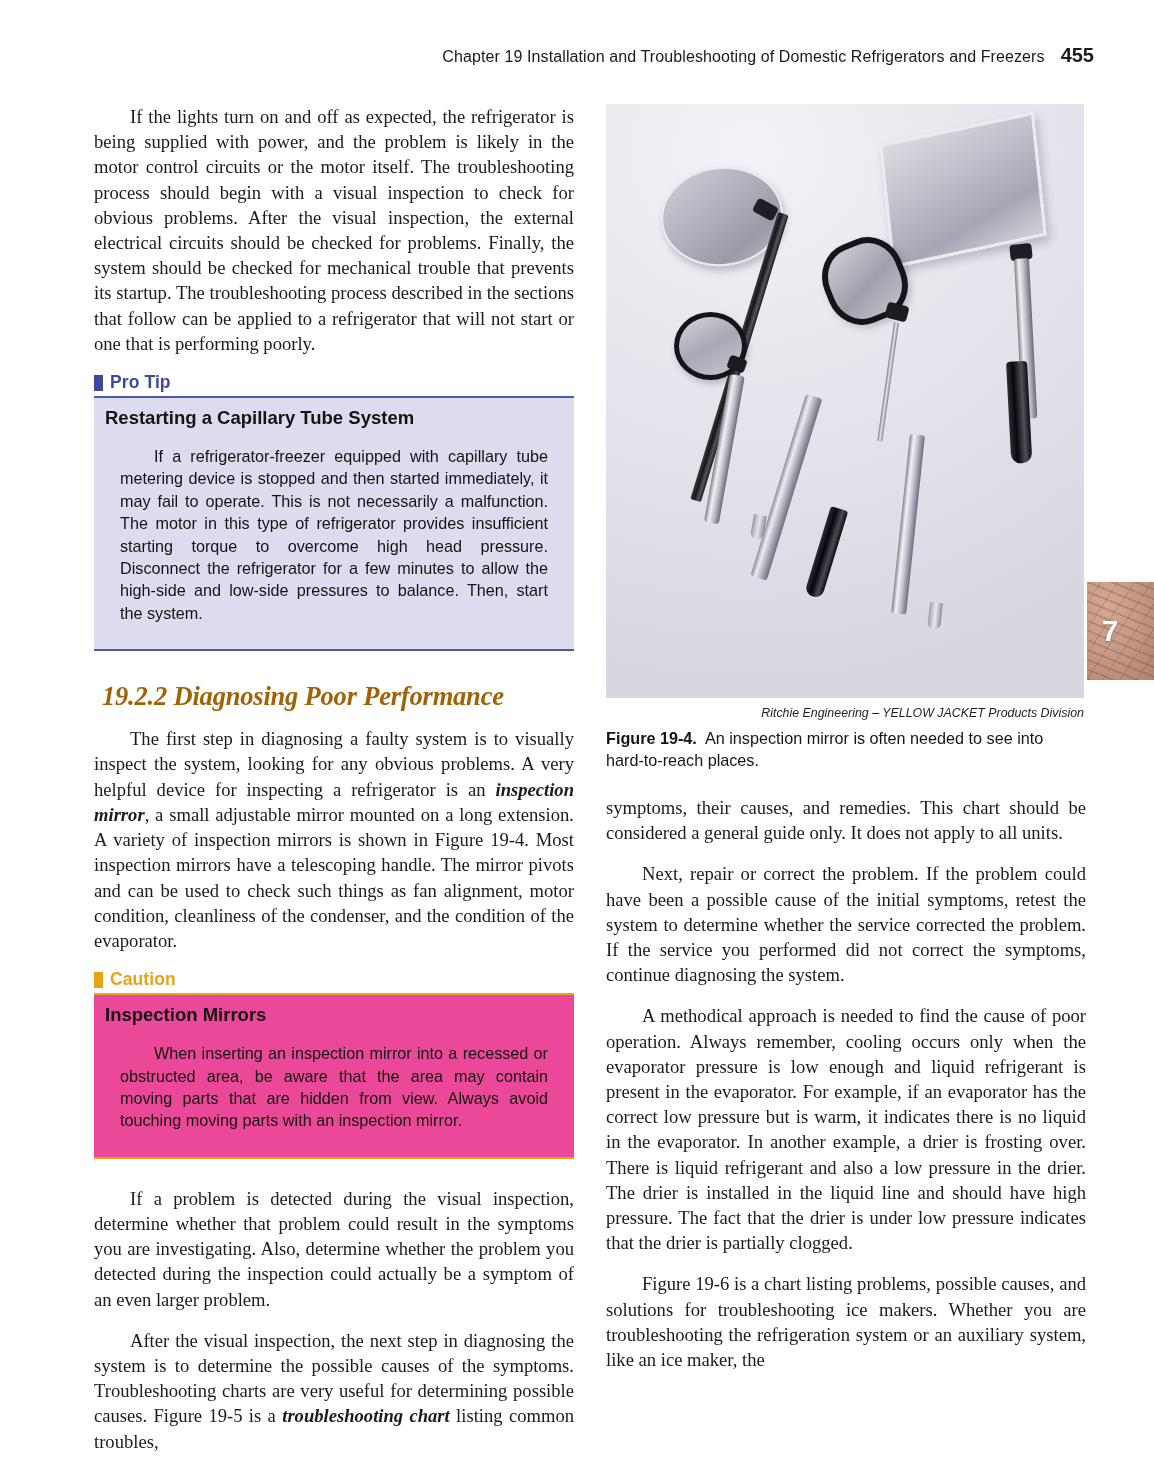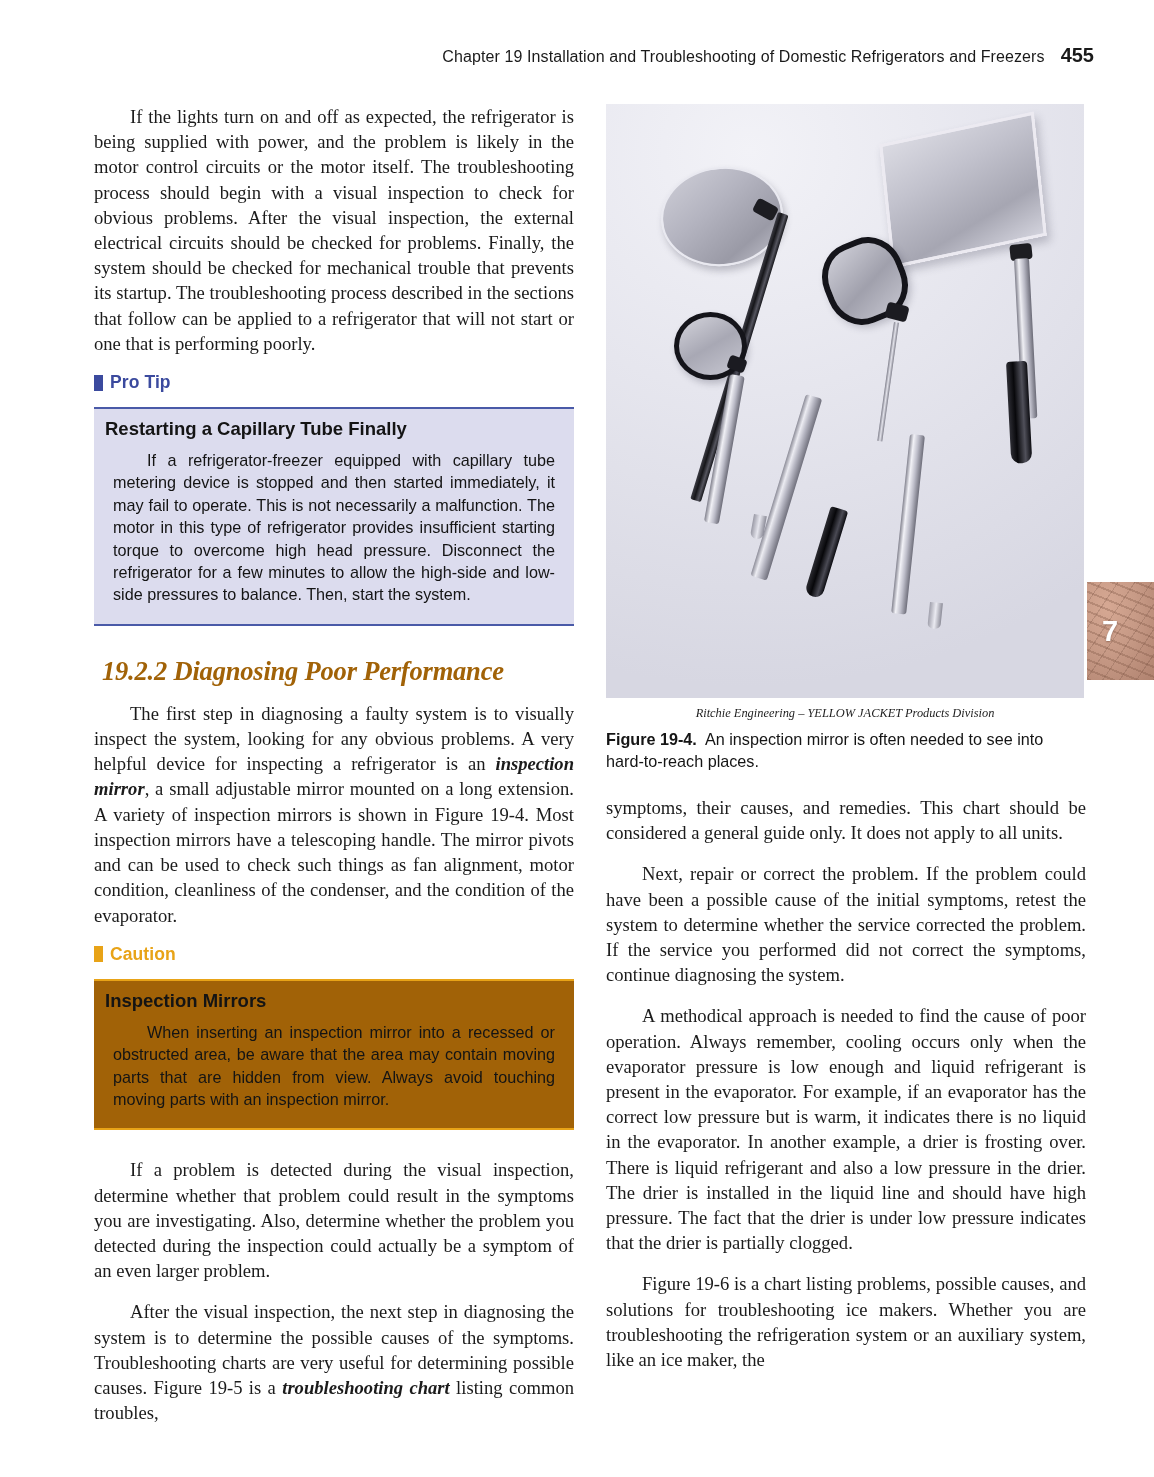--- a/index.html
+++ b/index.html
@@ -91,21 +91,21 @@
   .feature {
     margin: 16px 0 0 0;
   }
   .feature-label {
     display: flex;
     align-items: center;
     font-family: "Liberation Sans", sans-serif;
     font-weight: bold;
     font-size: 17.5px;
     letter-spacing: 0.1px;
-    padding-bottom: 14px;
+    padding-bottom: 3px;
   }
   .feature-label .marker {
     display: inline-block;
     width: 9px;
     height: 16px;
     margin-right: 7px;
   }
   .feature-body {
     border-top-width: 2.5px;
     border-bottom-width: 2.5px;
@@ -115,42 +115,42 @@
   }
   .feature-title {
     font-family: "Liberation Sans", sans-serif;
     font-weight: bold;
     font-size: 18.5px;
     line-height: 24px;
     color: #141414;
     margin-bottom: 4px;
   }
   .feature-text {
-    margin: 8px;
+    margin: 15px;
     font-family: "Liberation Sans", sans-serif;
     font-size: 16.2px;
     line-height: 22.4px;
     text-align: justify;
     text-indent: 34px;
     color: #141414;
   }
 
   
   .feature.protip .feature-label { color: #3b4a9e; }
   .feature.protip .marker { background: #3b4a9e; }
   .feature.protip .feature-body {
     background: #dcdcee;
     border-color: #4a5aa8;
   }
 
   
   .feature.caution .feature-label { color: #e8a317; }
   .feature.caution .marker { background: #e8a317; }
   .feature.caution .feature-body {
-    background: #a16207;
+    background: #ec4899;
     border-color: #e8a317;
   }
 
   
   .figure-photo {
     position: relative;
     width: 478px;
     height: 594px;
     background: #e3e3ec;
     overflow: hidden;
@@ -308,22 +308,22 @@
     width: 21px; height: 102px;
     background: linear-gradient(90deg, #2d2d34 0%, #08080b 32%, #50505a 70%, #0d0d12 100%);
     transform: rotate(-3deg);
     transform-origin: top left;
     border-radius: 4px 4px 10px 10px;
   }
 
   
   .figure-credit {
     width: 478px;
-    text-align: center;
-    font-family: Liberation Serif, serif;
+    text-align: right;
+    font-family: Liberation Sans, sans-serif;
     font-style: italic;
     font-size: 12.4px;
     color: #1e1e1e;
     padding-top: 8px;
   }
   .figure-caption {
     width: 478px;
     font-family: "Liberation Sans", sans-serif;
     font-size: 16.2px;
     line-height: 21.5px;
@@ -368,21 +368,21 @@
 <div class="col-left">
 
   <p class="body">If the lights turn on and off as expected, the refrigerator is being supplied with power, and the problem is likely in the motor control circuits or the motor itself. The troubleshooting process should begin with a visual inspection to check for obvious problems. After the visual inspection, the external electrical circuits should be checked for problems. Finally, the system should be checked for mechanical trouble that prevents its startup. The troubleshooting process described in the sections that follow can be applied to a refrigerator that will not start or one that is performing poorly.</p>
 
   <div class="feature protip">
     <div class="feature-label">
       <span class="marker"></span>
       <span>Pro Tip</span>
     </div>
     <div class="feature-body">
-      <div class="feature-title">Restarting a Capillary Tube Finally</div>
+      <div class="feature-title">Restarting a Capillary Tube System</div>
       <p class="feature-text">If a refrigerator-freezer equipped with capillary tube metering device is stopped and then started immediately, it may fail to operate. This is not necessarily a malfunction. The motor in this type of refrigerator provides insufficient starting torque to overcome high head pressure. Disconnect the refrigerator for a few minutes to allow the high-side and low-side pressures to balance. Then, start the system.</p>
     </div>
   </div>
 
   <h2 class="section-head">19.2.2 Diagnosing Poor Performance</h2>
 
   <p class="body"><span>The first step in diagnosing a faulty system is to visually inspect the system, looking for any obvious problems. A very helpful device for inspecting a refrigerator is an </span><span class="term">inspection mirror</span><span>, a small adjustable mirror mounted on a long extension. A variety of inspection mirrors is shown in </span><span class="xref">Figure 19-4</span><span>. Most inspection mirrors have a telescoping handle. The mirror pivots and can be used to check such things as fan alignment, motor condition, cleanliness of the condenser, and the condition of the evaporator.</span></p>
 
   <div class="feature caution">
     <div class="feature-label">

